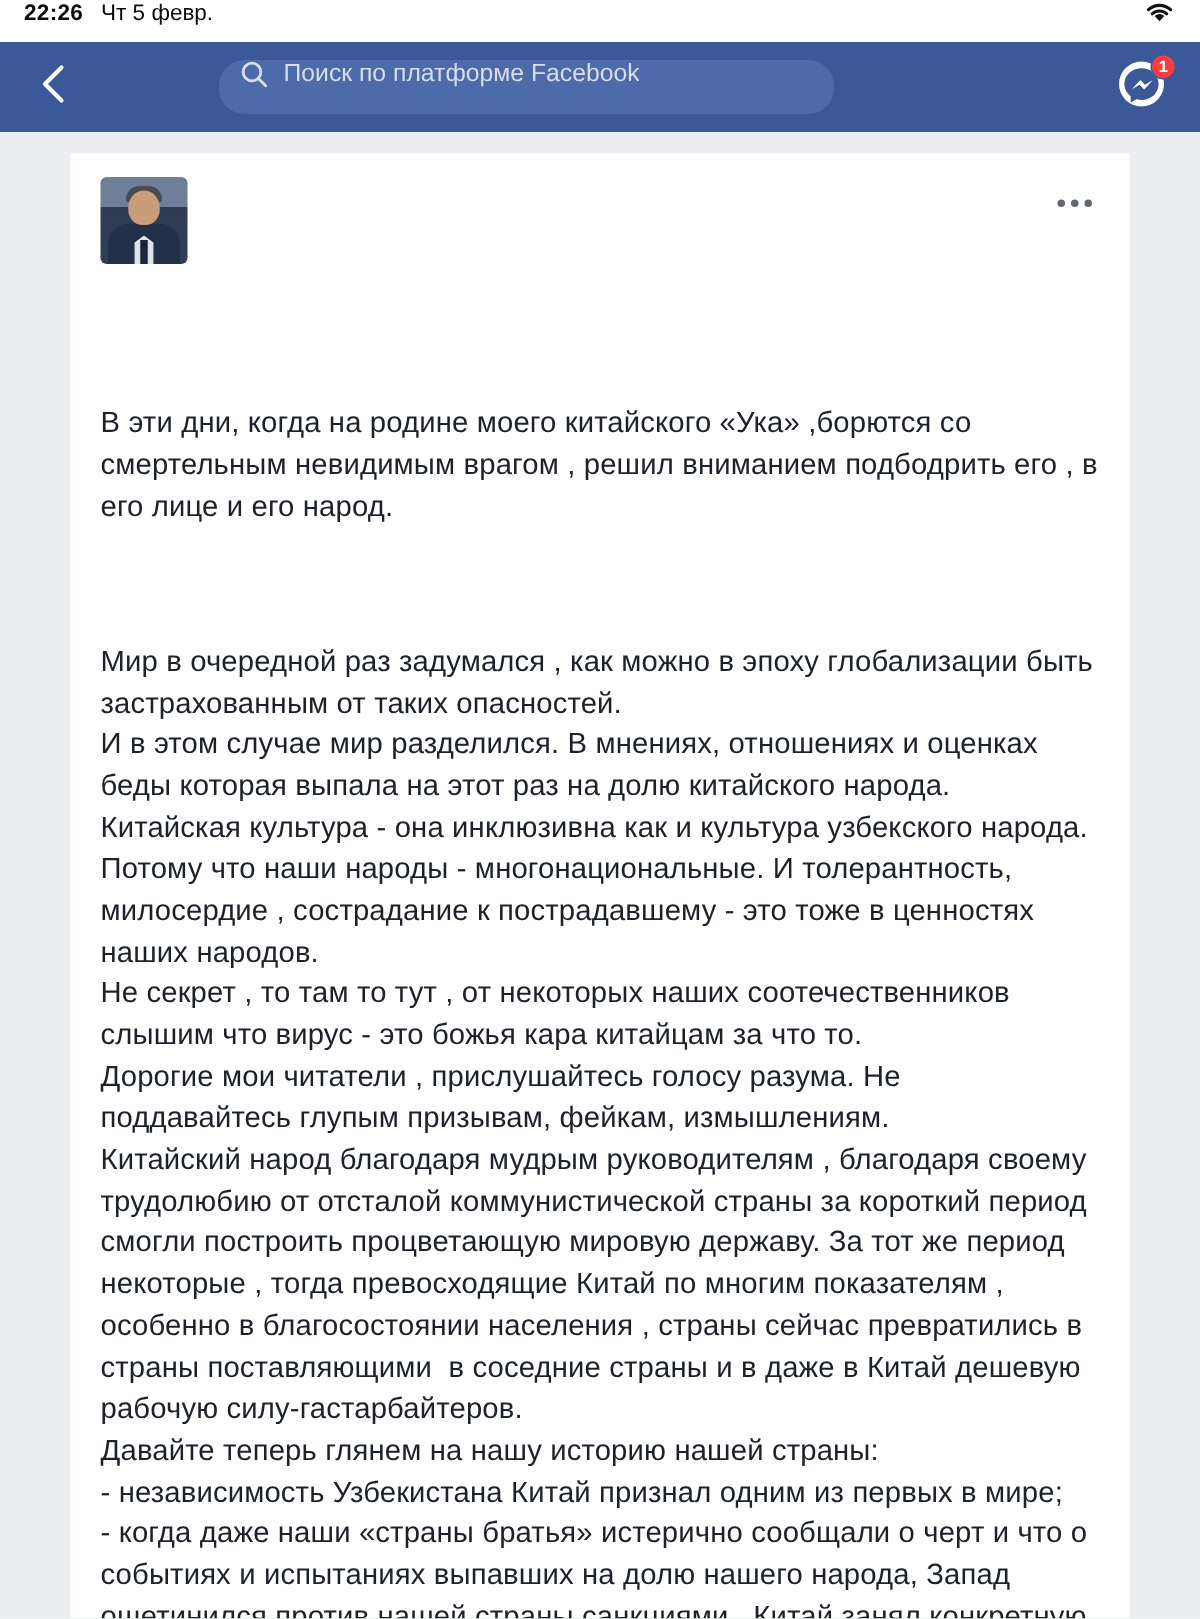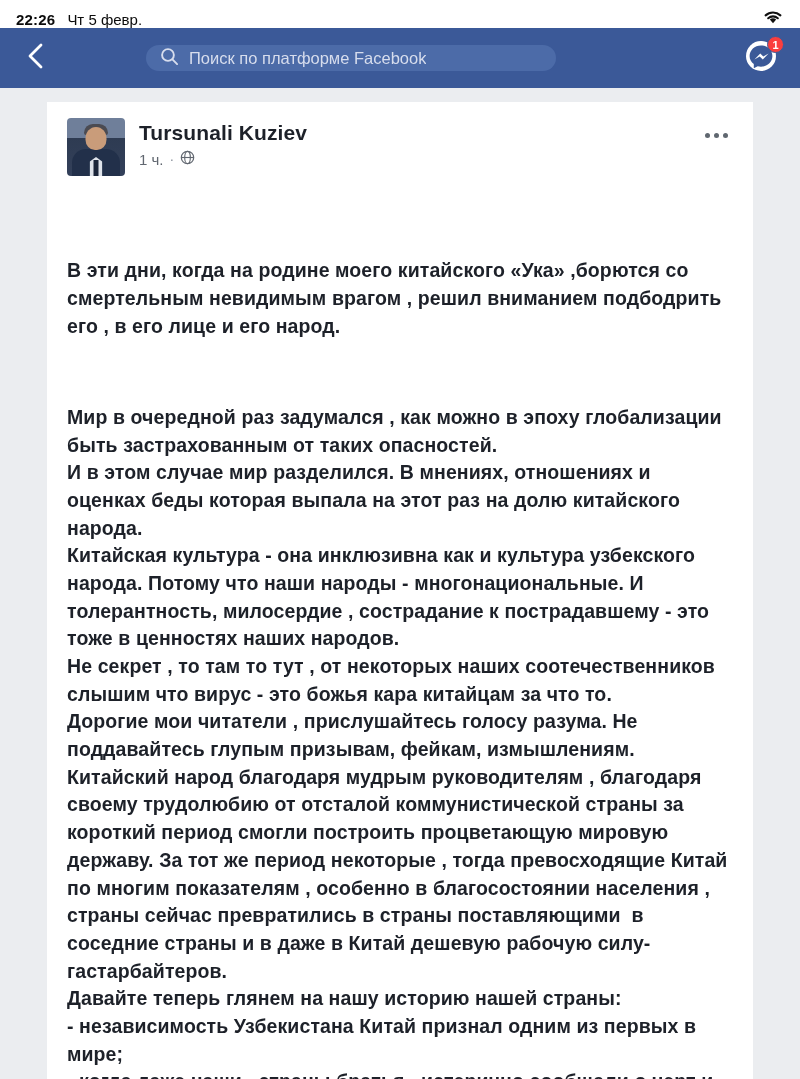--- a/index.html
+++ b/index.html
@@ -13,21 +13,21 @@
     position: relative;
     width: 800px; height: 1079px;
     background: #ebedf0;
     display: flex; flex-direction: column;
   }
 
   
   .status-bar {
     height: 28px;
     background: #ffffff;
-    display: flex; align-items: flex-end;
+    display: flex; align-items: flex-start;
     padding: 0 16px;
     font-size: 15px;
     color: #0b0b0b;
     flex: 0 0 auto;
   }
   .status-left { display: flex; align-items: center; gap: 12px; }
   .status-time { font-weight: 600; letter-spacing: .2px; }
   .status-date { font-weight: 400; }
   .status-right { margin-left: auto; display: flex; align-items: center; gap: 10px; }
   .wifi-icon { display: block; }
@@ -43,24 +43,24 @@
   }
   .back-btn {
     width: 36px; height: 36px;
     display: flex; align-items: center; justify-content: center;
     cursor: pointer;
   }
   .search-pill {
     flex: 1 1 auto;
     max-width: 410px;
     margin: 0 auto;
-    height: 26px;
+    height: 36px;
     background: #4c6ba8;
     border-radius: 17px;
-    display: flex; align-items: center;
+    display: flex; align-items: flex-start;
     padding: 0 14px;
     gap: 10px;
   }
   .search-placeholder {
     color: #d7dded;
     font-size: 16.5px;
     white-space: nowrap;
     overflow: hidden;
   }
   .messenger-wrap {
@@ -183,21 +183,21 @@
   .post-body {
     margin-top: 18px;
     font-size: 19.5px;
     line-height: 1.42;
     color: #1d2129;
     letter-spacing: .1px;
     white-space: pre-wrap;
     word-wrap: break-word;
   }
   .post-body p { margin: 0; }
-  .post-body p.gap { margin-top: 8px; font-weight: bold; }
+  .post-body p.gap { margin-top: 20px; }
 </style>
 </head>
 <body>
 
 <div class="screen">
 
   <div class="status-bar">
     <div class="status-left">
       <span class="status-time">22:26</span>
       <span class="status-date">Чт 5 февр.</span>
@@ -249,34 +249,20 @@
 
       <div class="post-header">
         <div class="avatar">
           <div class="body"></div>
           <div class="shirt"></div>
           <div class="tie"></div>
           <div class="hair"></div>
           <div class="face"></div>
         </div>
 
-        <div class="author-block">
-          <div class="author-name">Tursunali Kuziev</div>
-          <div class="post-meta">
-            <span>1 ч.</span>
-            <span class="meta-dot">·</span>
-            <span class="globe-icon">
-              <svg width="15" height="15" viewBox="0 0 16 16">
-                <circle cx="8" cy="8" r="6.6" stroke="#616770" stroke-width="1.3" fill="none"></circle>
-                <ellipse cx="8" cy="8" rx="3" ry="6.6" stroke="#616770" stroke-width="1.2" fill="none"></ellipse>
-                <path d="M1.6 8 H14.4" stroke="#616770" stroke-width="1.2"></path>
-              </svg>
-            </span>
-          </div>
-        </div>
 
         <div class="more-btn">
           <span></span>
             <span></span>
             <span></span>
         </div>
       </div>
 
       <div class="post-body">
         <p class="gap">В эти дни, когда на родине моего китайского «Ука» ,борются со смертельным невидимым врагом , решил вниманием подбодрить его , в его лице и его народ.</p>

